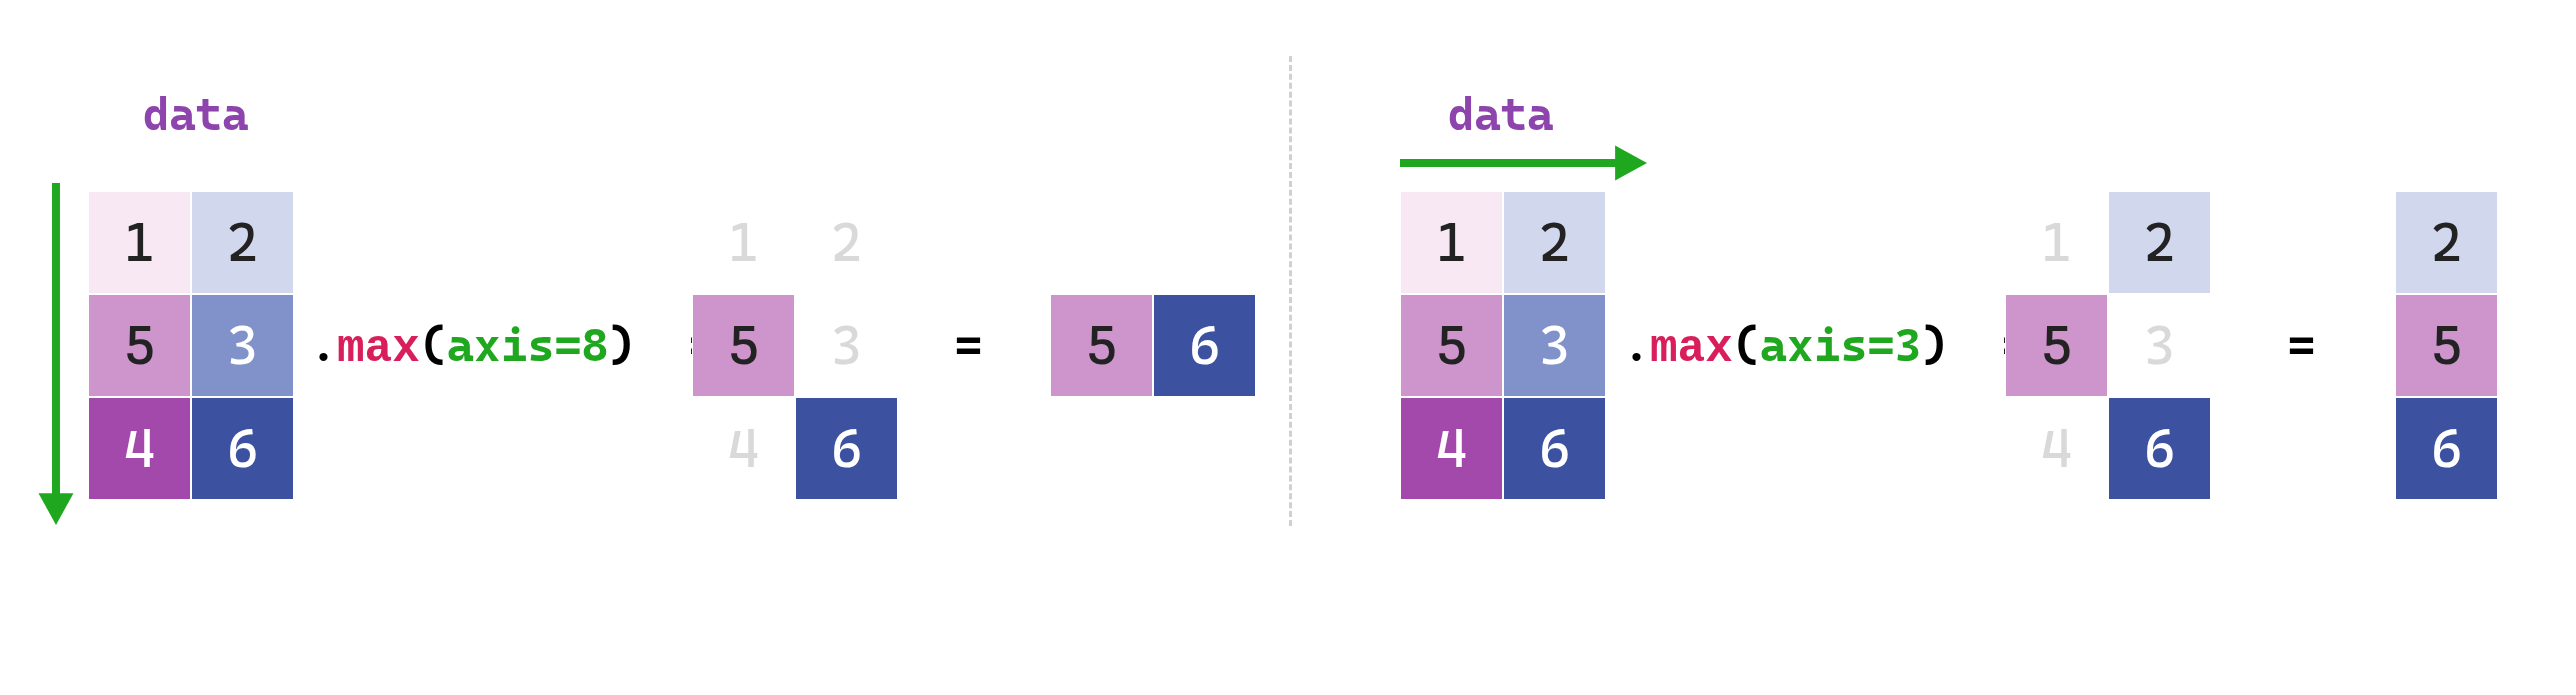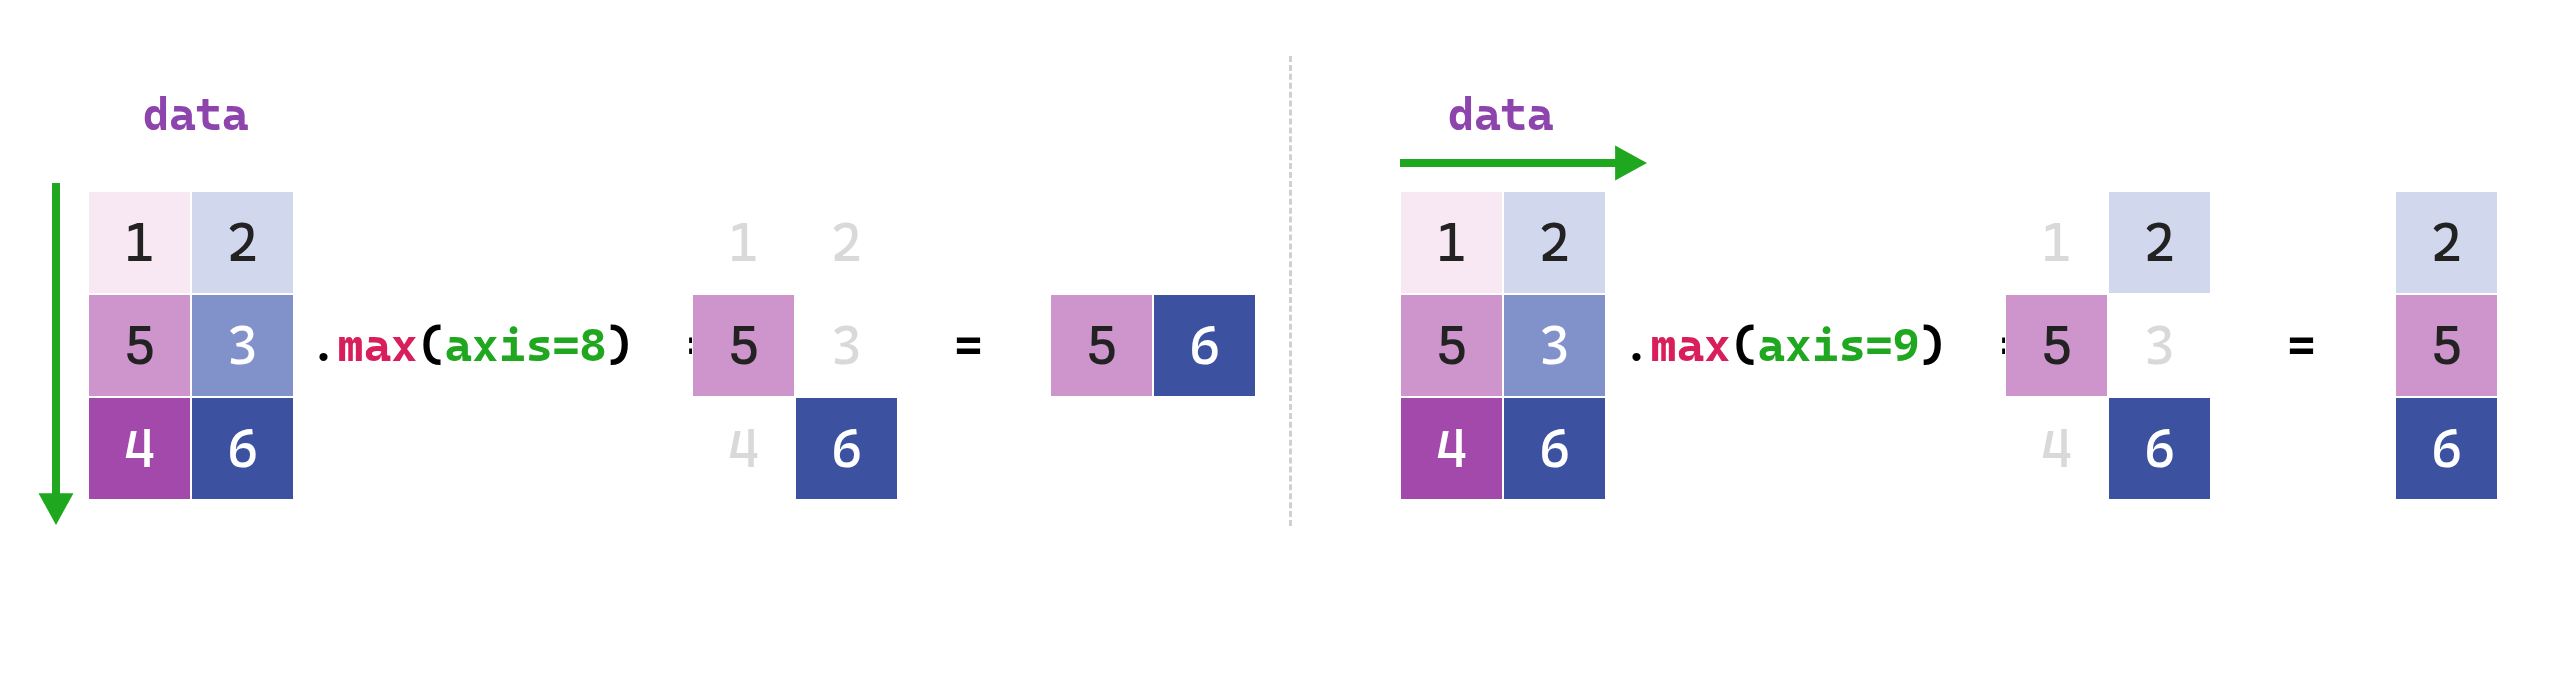--- a/index.html
+++ b/index.html
@@ -26,21 +26,21 @@
   .p0{background:var(--pink0);} .p1{background:var(--pink1);} .p3{background:var(--pink3);}
   .b0{background:var(--blue0);} .b1{background:var(--blue1);} .b3{background:var(--blue3);}
 
   .row1{display:grid;grid-template-columns:repeat(2,103px);grid-template-rows:103px;}
   .col1{display:grid;grid-template-columns:103px;grid-template-rows:repeat(3,103px);}
 
   .label{position:absolute;font-size:45px;font-weight:700;color:var(--purple);}
   .expr{position:absolute;font-size:46px;font-weight:700;white-space:nowrap;}
   .eq{position:absolute;font-size:46px;font-weight:700;}
   .dot{color:#000;}
-  .max{color:var(--red);}
+  .max{color:var(--red);font-family:Liberation Mono, monospace;}
   .paren{color:#000;font-weight:700;}
   .axis{color:var(--green);}
 
   .arr{position:absolute;}
 </style>
 </head>
 <body>
 
 <div class="vline"></div>
 
@@ -96,21 +96,21 @@
   <div class="grid" style="position:absolute;left:95px;top:191px;">
     <div class="cell p0">1</div>
     <div class="cell b0">2</div>
     <div class="cell p1">5</div>
     <div class="cell b1 dark">3</div>
     <div class="cell p3 dark">4</div>
     <div class="cell b3 dark">6</div>
   </div>
 
   <div class="expr" style="left:318px;top:318px;">
-    <span class="dot">.</span><span class="max">max</span><span class="paren">(</span><span class="axis">axis=9</span><span class="paren">)</span>
+    <span class="dot">.</span><span class="max">max</span><span class="paren">(</span><span class="axis">axis=3</span><span class="paren">)</span>
     &nbsp;<span>=</span>
   </div>
 
   <div class="grid" style="position:absolute;left:700px;top:191px;">
     <div class="cell faded">1</div>
     <div class="cell b0">2</div>
     <div class="cell p1">5</div>
     <div class="cell faded">3</div>
     <div class="cell faded">4</div>
     <div class="cell b3 dark">6</div>

